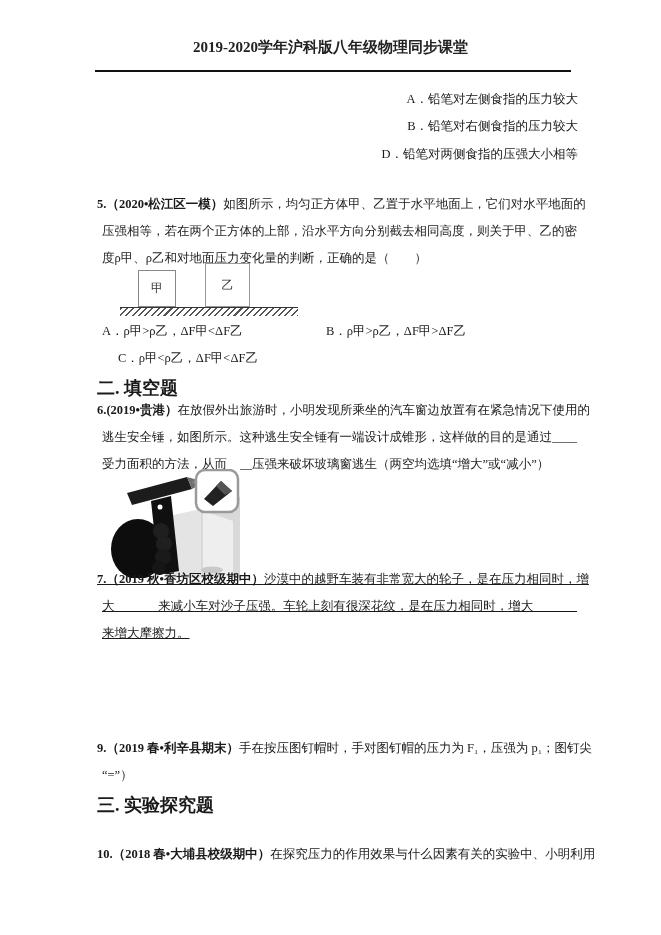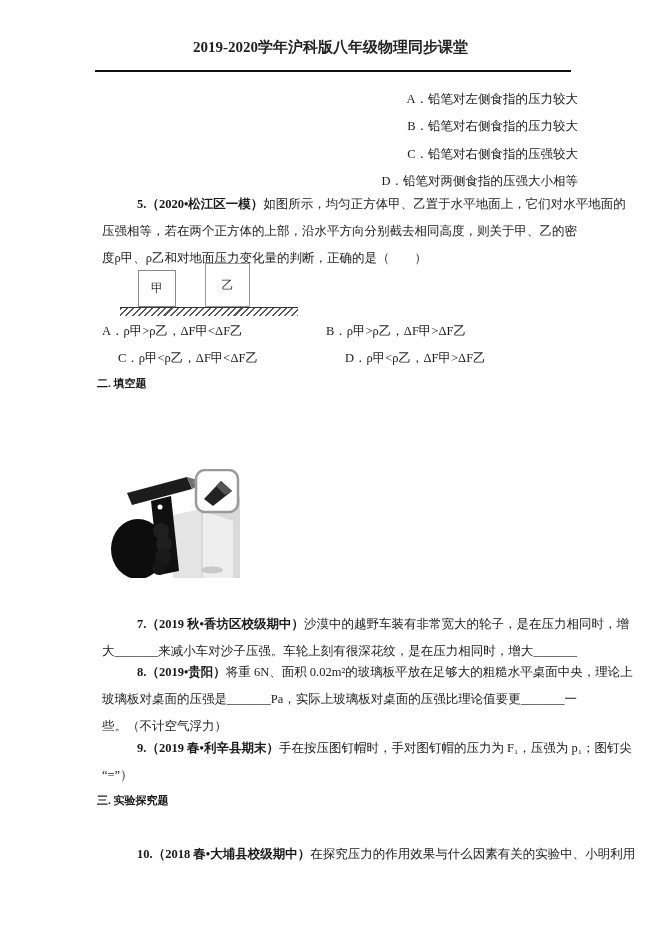--- a/index.html
+++ b/index.html
@@ -14,28 +14,28 @@
   }
   .header-title{
     position:absolute;top:38px;left:0;width:661px;
     text-align:center;font-size:15px;font-weight:600;color:#222;
   }
   .divider{
     position:absolute;top:70px;left:95px;width:476px;
     border-top:2px solid #111;
   }
   .block{position:absolute;left:97px;width:490px;}
-  .line{line-height:27px;white-space:nowrap;margin-left:40px;}
+  .line{line-height:27px;white-space:nowrap;}
   .cont{margin-left:5px;}
   .tag{font-weight:700;}
   .opt-list{position:absolute;left:118px;width:460px;}
   .opt-row{line-height:27.4px;white-space:nowrap;}
   .abs-opt{position:absolute;white-space:nowrap;line-height:18px;}
   .section-heading{
-    position:absolute;left:97px;font-weight:700;font-size:11px;
+    position:absolute;left:97px;font-weight:700;font-size:18px;
   }
   
   .fig5{position:absolute;left:120px;top:262px;width:190px;height:54px;}
   .blockbox{
     position:absolute;background:#fff;border:1.5px solid #888;
     display:flex;align-items:center;justify-content:center;
     font-size:12px;color:#333;box-sizing:border-box;
   }
   .box-jia{left:18px;top:8px;width:38px;height:37px;}
   .box-yi{left:85px;top:1px;width:45px;height:44px;border-color:#999;}
@@ -51,43 +51,46 @@
 <body>
 
 <div class="page">
 
   <div class="header-title">2019-2020学年沪科版八年级物理同步课堂</div>
   <div class="divider"></div>
 
   <div class="opt-list" style="top:86px;text-align:right;">
     <div class="opt-row">A．铅笔对左侧食指的压力较大</div>
     <div class="opt-row">B．铅笔对右侧食指的压力较大</div>
-    <div class="opt-row">C．铅笔对右侧食指的压强较大</div>
     <div class="opt-row">D．铅笔对两侧食指的压强大小相等</div>
   </div>
 
   <div class="block" style="top:191px;">
     <div class="line"><span class="tag">5.（2020•松江区一模）</span><span>如图所示，均匀正方体甲、乙置于水平地面上，它们对水平地面的</span></div>
     <div class="line cont">压强相等，若在两个正方体的上部，沿水平方向分别截去相同高度，则关于甲、乙的密</div>
     <div class="line cont">度ρ甲、ρ乙和对地面压力变化量的判断，正确的是（　　）</div>
   </div>
 
   <div class="fig5">
     <div class="blockbox box-jia">甲</div>
     <div class="blockbox box-yi">乙</div>
     <div class="ground"></div>
   </div>
 
   <div class="abs-opt" style="left:102px;top:322px;">A．ρ甲&gt;ρ乙，ΔF甲&lt;ΔF乙</div>
   <div class="abs-opt" style="left:326px;top:322px;">B．ρ甲&gt;ρ乙，ΔF甲&gt;ΔF乙</div>
   <div class="abs-opt" style="left:118px;top:349px;">C．ρ甲&lt;ρ乙，ΔF甲&lt;ΔF乙</div>
-  <div class="abs-opt" style="left:345px;top:349px;">D．ρ甲&lt;ρ乙，ΔF甲&gt;ΔF乙</div>
 
   <div class="section-heading" style="top:376px;">二. 填空题</div>
 
+  <div class="block" style="top:397px;">
+    <div class="line"><span class="tag">6.(2019•贵港）</span><span>在放假外出旅游时，小明发现所乘坐的汽车窗边放置有在紧急情况下使用的</span></div>
+    <div class="line cont">逃生安全锤，如图所示。这种逃生安全锤有一端设计成锥形，这样做的目的是通过____</div>
+    <div class="line cont">受力面积的方法，从而____压强来破坏玻璃窗逃生（两空均选填“增大”或“减小”）</div>
+  </div>
 
   <div class="photo">
     <svg width="129" height="109" viewBox="0 0 129 109" xmlns="http://www.w3.org/2000/svg">
       <rect x="0" y="0" width="129" height="109" fill="#ffffff"></rect>
 
       <polygon points="86,18 129,28 129,109 86,109" fill="#d9d9d9"></polygon>
       <polygon points="92,42 122,52 122,109 92,109" fill="#eeeeee"></polygon>
       <polygon points="62,46 90,40 90,109 62,109" fill="#e4e4e4"></polygon>
       <ellipse cx="101" cy="101" rx="11" ry="3.5" fill="#c9c9c9"></ellipse>
 
@@ -105,30 +108,26 @@
       <circle cx="48" cy="99" r="7" fill="#161616"></circle>
 
       <path d="M82,14 L90,7" stroke="#8a8a8a" stroke-width="2" fill="none"></path>
 
       <rect x="85" y="1" width="42" height="42" rx="9" fill="#ffffff" stroke="#9a9a9a" stroke-width="2.5"></rect>
       <polygon points="93,30 110,12 121,22 102,37" fill="#222222"></polygon>
       <polygon points="110,12 121,22 114,26 105,17" fill="#555555"></polygon>
     </svg>
   </div>
 
-  <div class="block" style="top:611px;">
+  <div class="block" style="top:566px;text-decoration:underline;">
     <div class="line"><span class="tag">7.（2019 秋•香坊区校级期中）</span><span>沙漠中的越野车装有非常宽大的轮子，是在压力相同时，增</span></div>
     <div class="line cont">大_______来减小车对沙子压强。车轮上刻有很深花纹，是在压力相同时，增大_______</div>
+    <div class="line cont">来增大摩擦力。</div>
   </div>
 
-  <div class="block" style="top:659px;">
-    <div class="line"><span class="tag">8.（2019•贵阳）</span><span>将重 6N、面积 0.02m²的玻璃板平放在足够大的粗糙水平桌面中央，理论上</span></div>
-    <div class="line cont">玻璃板对桌面的压强是_______Pa，实际上玻璃板对桌面的压强比理论值要更_______一</div>
-    <div class="line cont">些。（不计空气浮力）</div>
-  </div>
 
   <div class="block" style="top:735px;">
     <div class="line"><span class="tag">9.（2019 春•利辛县期末）</span><span>手在按压图钉帽时，手对图钉帽的压力为 F₁，压强为 p₁；图钉尖</span></div>
     <div class="line cont">“=”）</div>
   </div>
 
   <div class="section-heading" style="top:793px;">三. 实验探究题</div>
 
   <div class="block" style="top:841px;">
     <div class="line"><span class="tag">10.（2018 春•大埔县校级期中）</span><span>在探究压力的作用效果与什么因素有关的实验中、小明利用</span></div>

